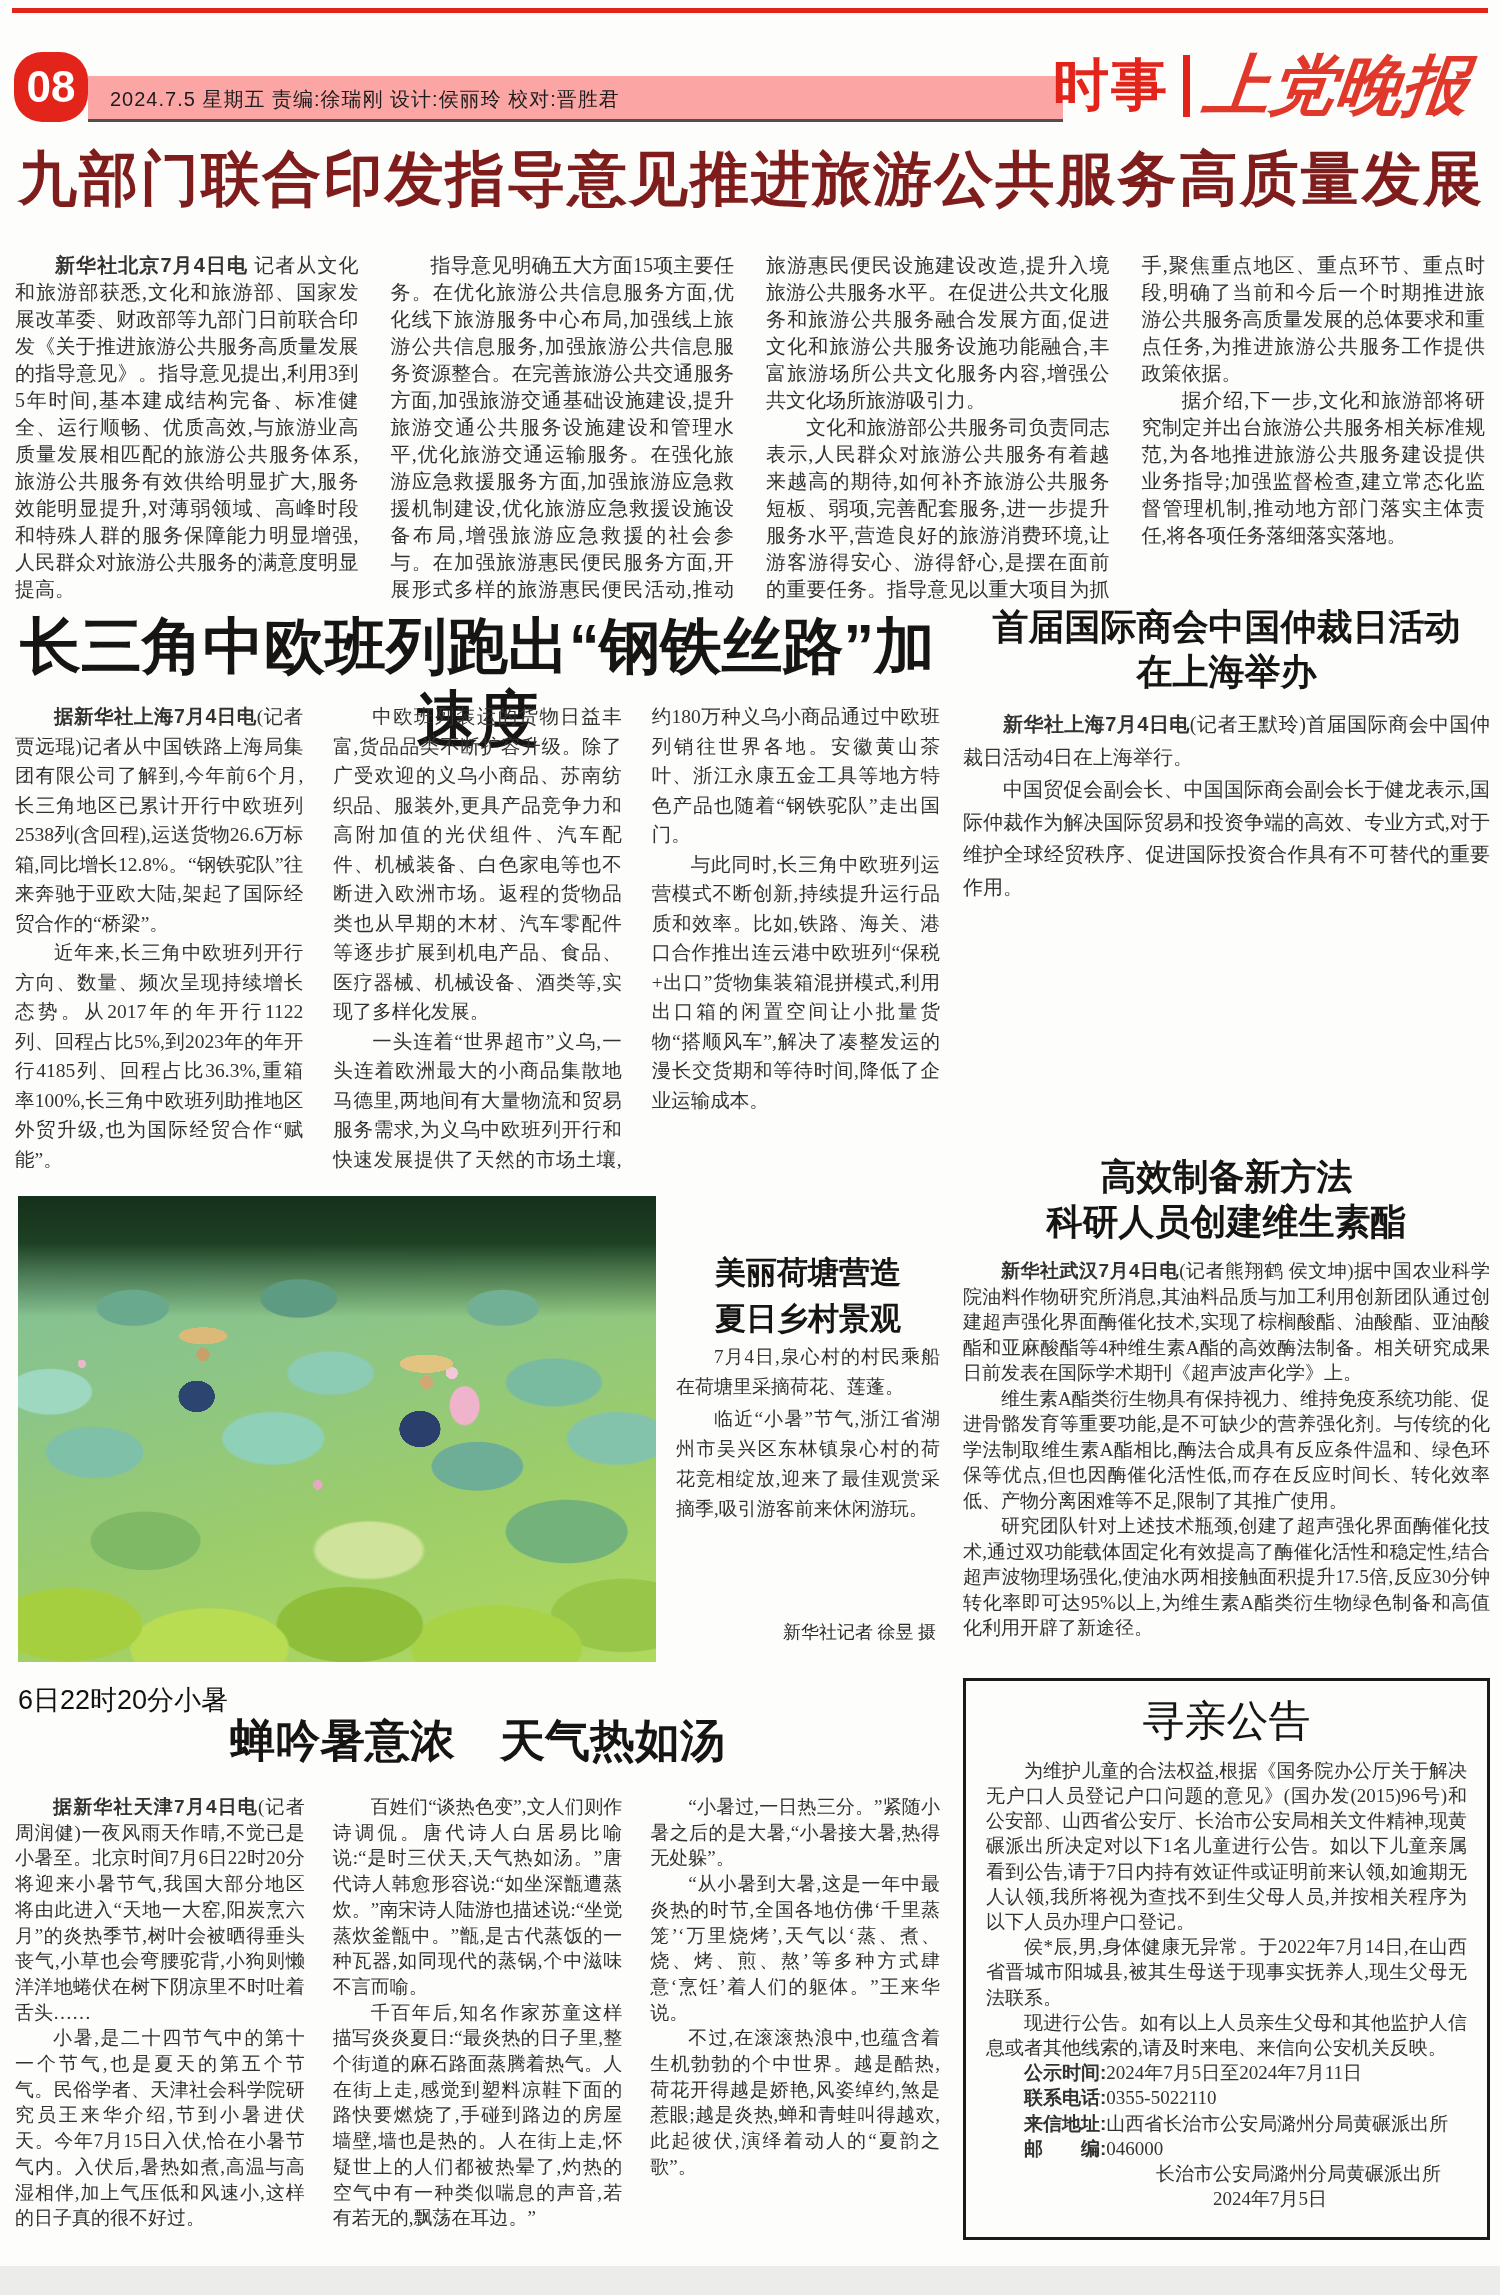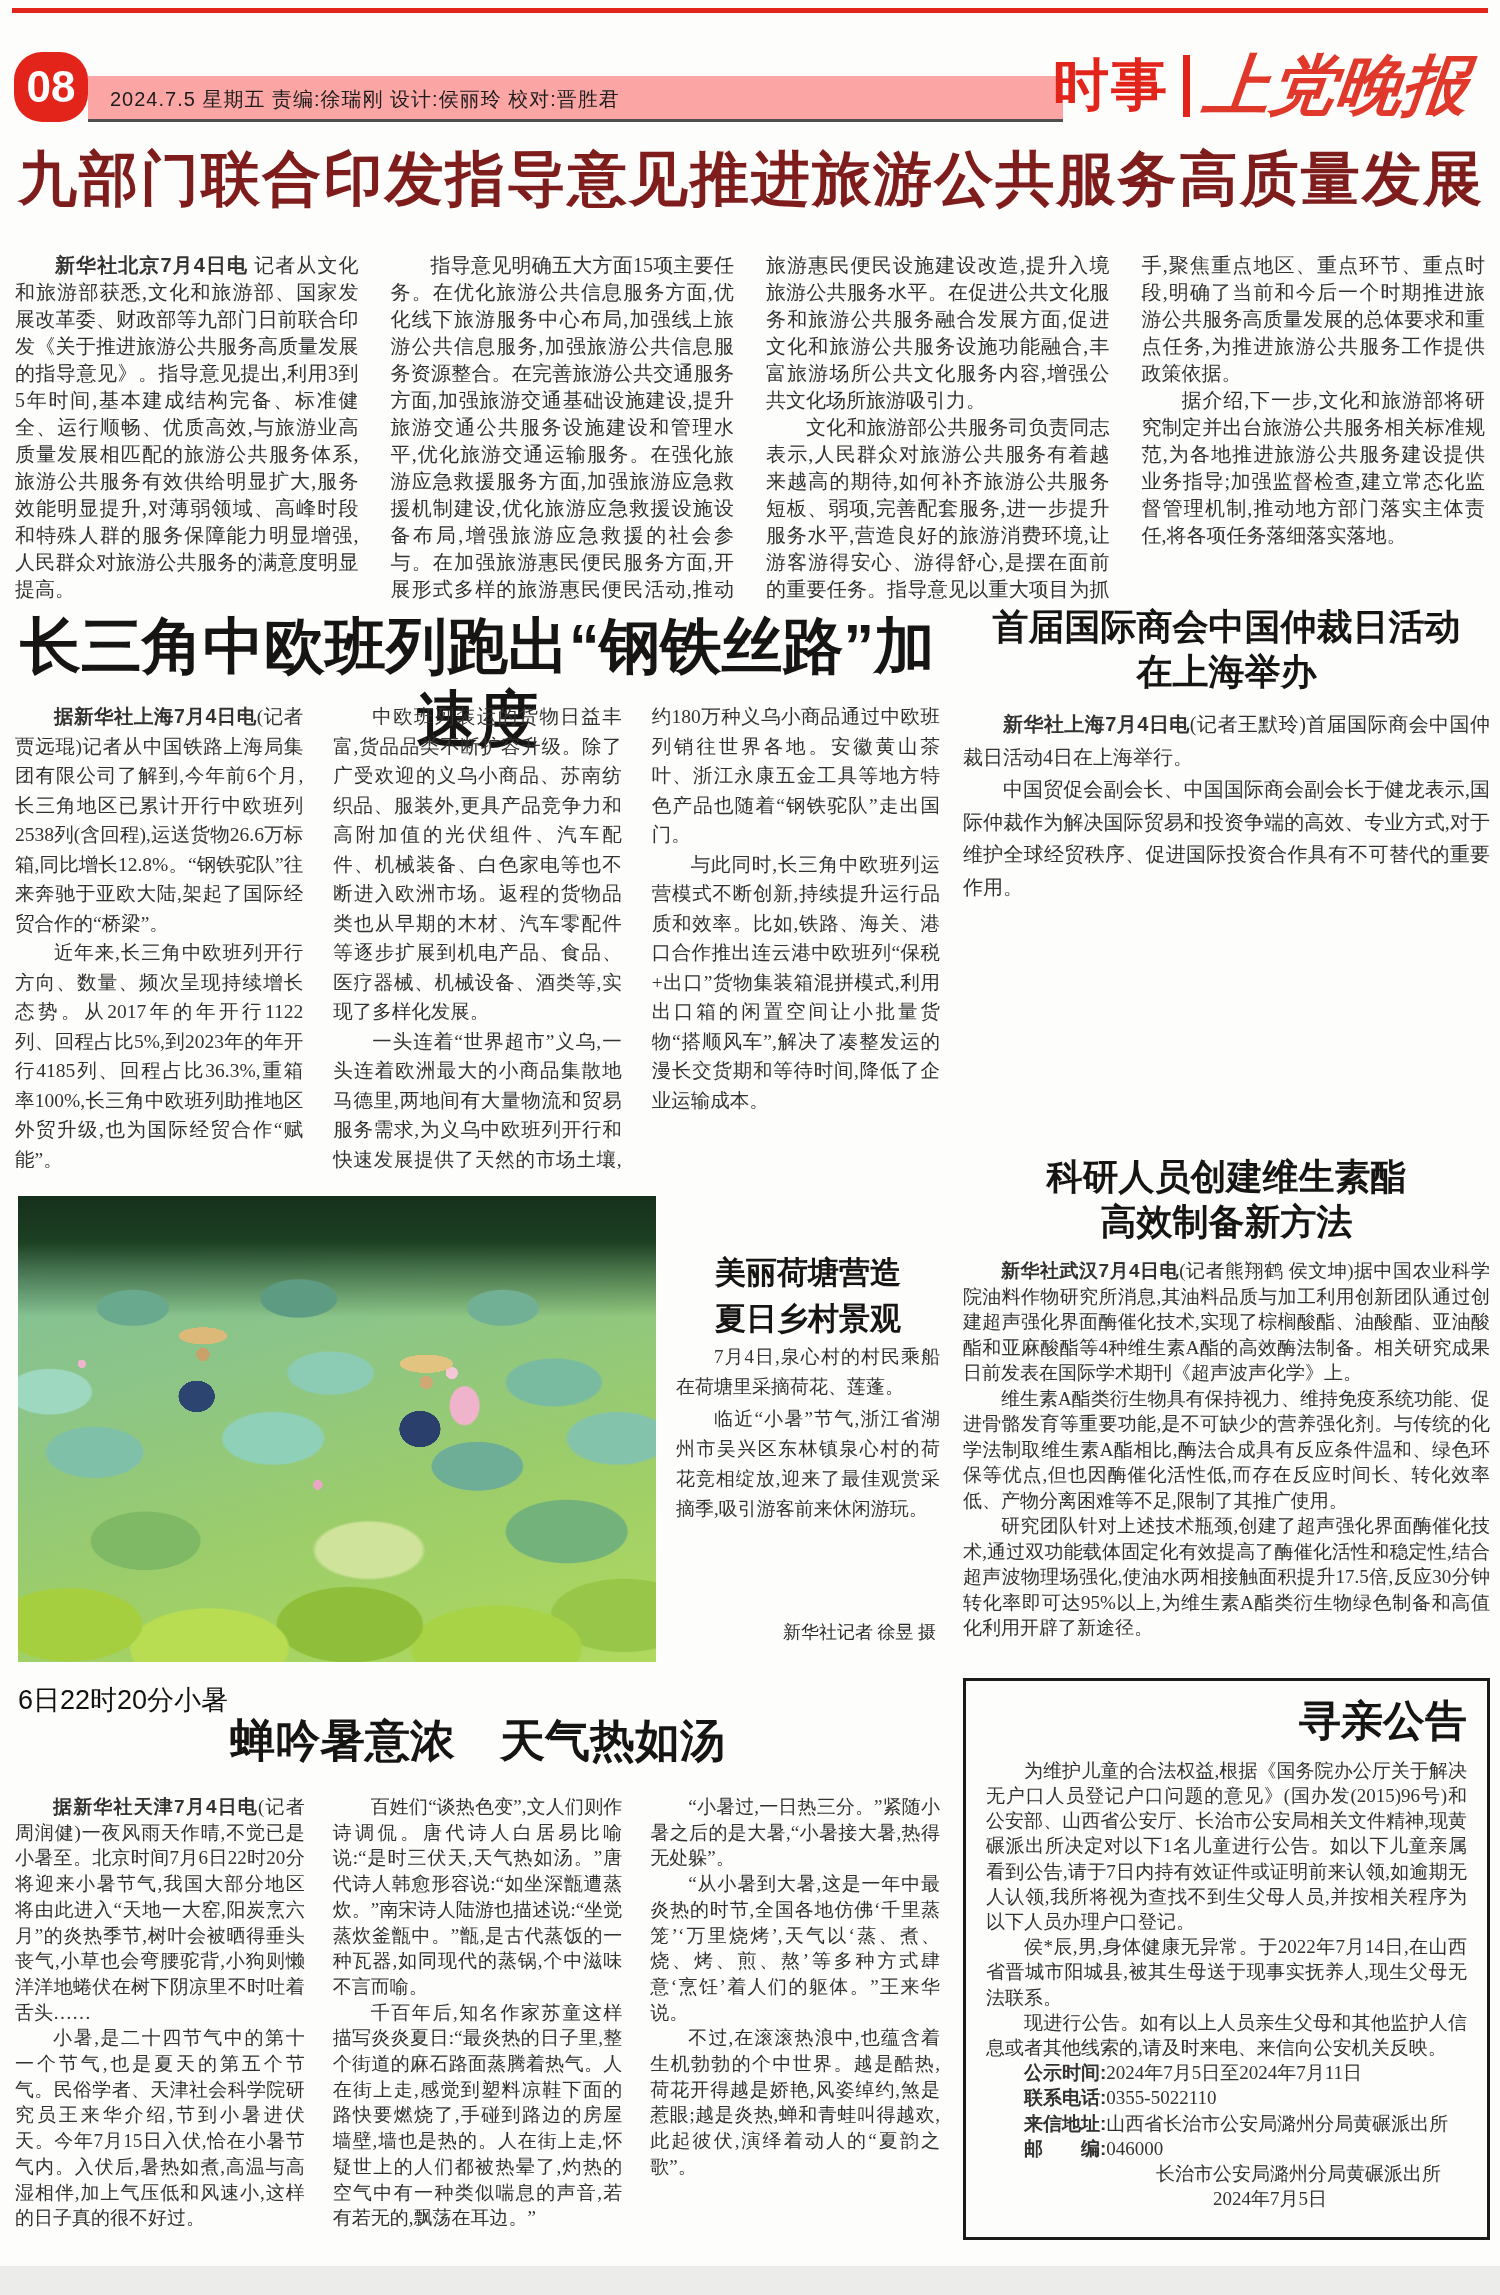--- a/index.html
+++ b/index.html
@@ -79,21 +79,21 @@
       linear-gradient(165deg, #7fbf9e 0%, #8cc587 35%, #9ccd6a 65%, #b0d95e 100%);}
   .photo-caption{left:676px;top:1196px;width:264px;height:466px;}
   .cap-title{margin-top:54px;font-weight:900;font-size:31px;line-height:46px;text-align:center;color:#171513;}
   .cap-body{font-size:19px;line-height:30px;}
   .cap-body .para{margin-bottom:2px;}
   .cap-credit{position:absolute;bottom:18px;right:4px;font-size:18px;color:#2c2b2a;}
 
   
   .notice{left:963px;top:1678px;width:527px;height:562px;border:3px solid #1b1b1b;box-sizing:border-box;
           padding:8px 20px 0;overflow:hidden;}
-  .notice-title{text-align:right;font-weight:700;font-size:42px;line-height:1.35;color:#171513;margin:4px 0 8px;}
+  .notice-title{text-align:center;font-weight:400;font-size:42px;line-height:1.35;color:#171513;margin:4px 0 8px;}
   .notice-body{font-size:19px;line-height:25.2px;}
 
   .bottom-band{left:0;top:2266px;width:1500px;height:29px;background:#ececeb;}
 </style>
 </head>
 <body>
 
 <div id="page">
 
   <div class="abs top-rule"></div>
@@ -127,22 +127,22 @@
   <div class="abs a3-headline stack-headline sans">
     <div>首届国际商会中国仲裁日活动</div>
     <div>在上海举办</div>
   </div>
   <div class="abs a3-body">
       <p class="para"><b>新华社上海7月4日电</b>(记者王默玲)首届国际商会中国仲裁日活动4日在上海举行。</p>
       <p class="para">中国贸促会副会长、中国国际商会副会长于健龙表示,国际仲裁作为解决国际贸易和投资争端的高效、专业方式,对于维护全球经贸秩序、促进国际投资合作具有不可替代的重要作用。</p>
     </div>
 
   <div class="abs a4-headline stack-headline sans">
+    <div>高效制备新方法</div>
     <div>科研人员创建维生素酯</div>
-    <div>高效制备新方法</div>
   </div>
   <div class="abs a4-body">
       <p class="para"><b>新华社武汉7月4日电</b>(记者熊翔鹤 侯文坤)据中国农业科学院油料作物研究所消息,其油料品质与加工利用创新团队通过创建超声强化界面酶催化技术,实现了棕榈酸酯、油酸酯、亚油酸酯和亚麻酸酯等4种维生素A酯的高效酶法制备。相关研究成果日前发表在国际学术期刊《超声波声化学》上。</p>
       <p class="para">维生素A酯类衍生物具有保持视力、维持免疫系统功能、促进骨骼发育等重要功能,是不可缺少的营养强化剂。与传统的化学法制取维生素A酯相比,酶法合成具有反应条件温和、绿色环保等优点,但也因酶催化活性低,而存在反应时间长、转化效率低、产物分离困难等不足,限制了其推广使用。</p>
       <p class="para">研究团队针对上述技术瓶颈,创建了超声强化界面酶催化技术,通过双功能载体固定化有效提高了酶催化活性和稳定性,结合超声波物理场强化,使油水两相接触面积提升17.5倍,反应30分钟转化率即可达95%以上,为维生素A酯类衍生物绿色制备和高值化利用开辟了新途径。</p>
     </div>
 
   <div class="abs photo"></div>
   <div class="abs photo-caption">
     <div class="cap-title sans">

